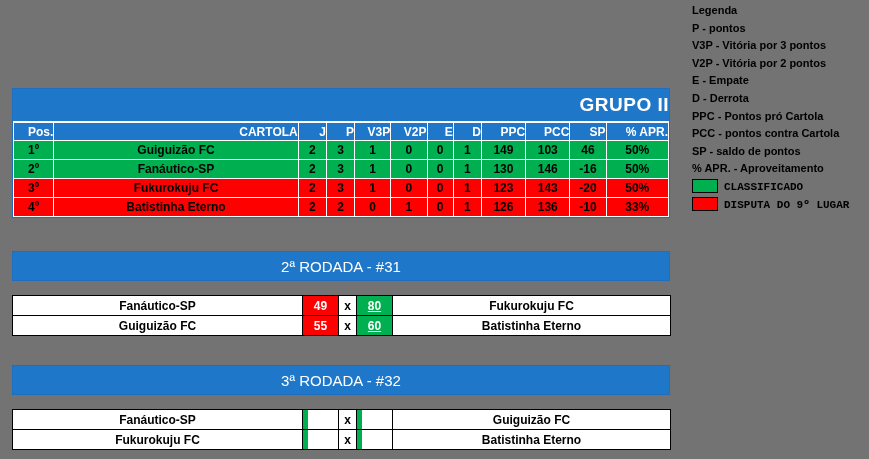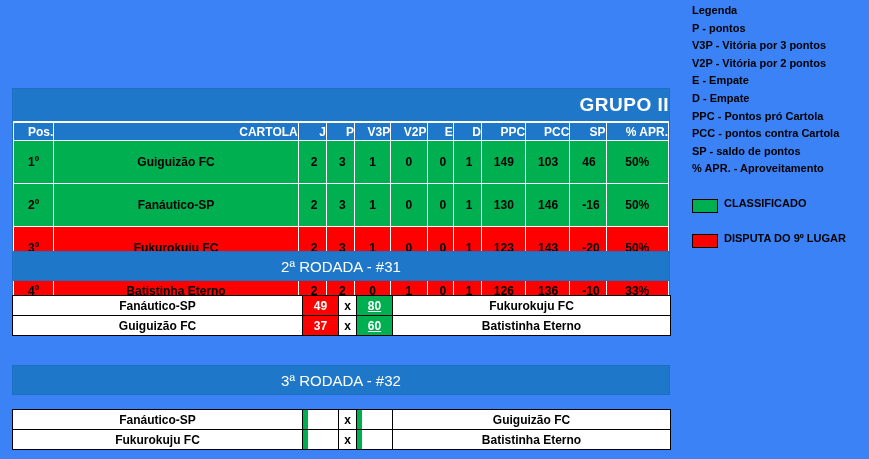--- a/index.html
+++ b/index.html
@@ -6,40 +6,41 @@
     margin: 0;
     padding: 0;
     background: #ffffff;
     font-family: "Liberation Sans", sans-serif;
   }
   #root {
     position: relative;
     width: 869px;
     height: 459px;
     overflow: hidden;
-    background: #3b82f6;
+    background: #737373;
   }
 
   
   .legend {
     position: absolute;
     left: 692px;
     top: 2px;
     width: 175px;
     font-size: 11px;
     font-weight: bold;
     color: #000000;
     line-height: 17.6px;
   }
   .legend-line { white-space: nowrap; }
   .legend-swatch-row {
     display: flex;
-    align-items: flex-end;
+    align-items: flex-start;
     height: 17px;
-    margin-top: 18px;
+    margin-top: 1px;
+    font-family: Liberation Mono, monospace;
   }
   .swatch {
     width: 26px;
     height: 14px;
     border: 1px solid #000000;
     box-sizing: border-box;
     margin-right: 6px;
     flex: 0 0 auto;
   }
   .swatch.green { background: #00b050; }
@@ -80,21 +81,21 @@
     border: 1px solid #ffffff;
     text-align: right;
     padding: 0;
   }
   table.standings td {
     font-size: 12px;
     font-weight: bold;
     height: 18px;
     border: 1px solid #ffffff;
     text-align: center;
-    padding: 12px;
+    padding: 0;
     color: #000000;
   }
   tr.row-green td { background: #00b050; }
   tr.row-red td { background: #ff0000; }
   td.team { text-align: center; }
 
   
   col.c-pos { width: 40px; }
   col.c-team { width: 243px; }
   col.c-j { width: 28px; }
@@ -167,21 +168,21 @@
 <body>
 
 <div id="root">
 
   <div class="legend">
     <div class="legend-line">Legenda</div>
     <div class="legend-line">P - pontos</div>
     <div class="legend-line">V3P - Vitória por 3 pontos</div>
     <div class="legend-line">V2P - Vitória por 2 pontos</div>
     <div class="legend-line">E - Empate</div>
-    <div class="legend-line">D - Empate</div>
+    <div class="legend-line">D - Derrota</div>
     <div class="legend-line">PPC - Pontos pró Cartola</div>
     <div class="legend-line">PCC - pontos contra Cartola</div>
     <div class="legend-line">SP - saldo de pontos</div>
     <div class="legend-line">% APR. - Aproveitamento</div>
     <div class="legend-swatch-row">
       <span class="swatch green"></span>
       <span class="swatch-label">CLASSIFICADO</span>
     </div>
     <div class="legend-swatch-row">
       <span class="swatch red"></span>
@@ -295,21 +296,21 @@
     <tbody>
       <tr>
         <td>Fanáutico-SP</td>
         <td class="score-red">49</td>
         <td class="x-cell">x</td>
         <td class="score-green">80</td>
         <td>Fukurokuju FC</td>
       </tr>
       <tr>
         <td>Guiguizão FC</td>
-        <td class="score-red">37</td>
+        <td class="score-red">55</td>
         <td class="x-cell">x</td>
         <td class="score-green">60</td>
         <td>Batistinha Eterno</td>
       </tr>
     </tbody>
   </table>
 
   <div class="round-banner" id="banner-r3">3ª RODADA - #32</div>
   <table class="matches" id="matches-r3">
     <colgroup>

